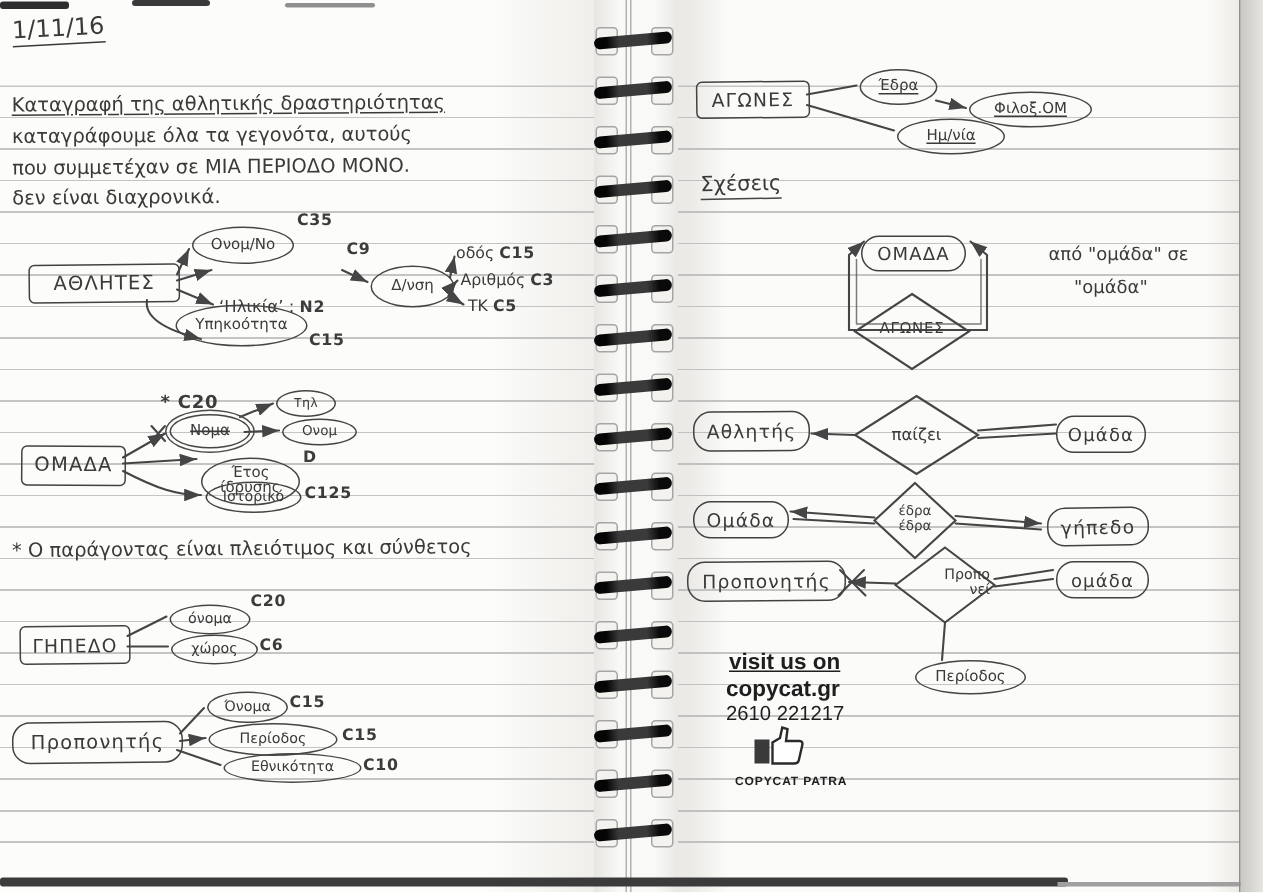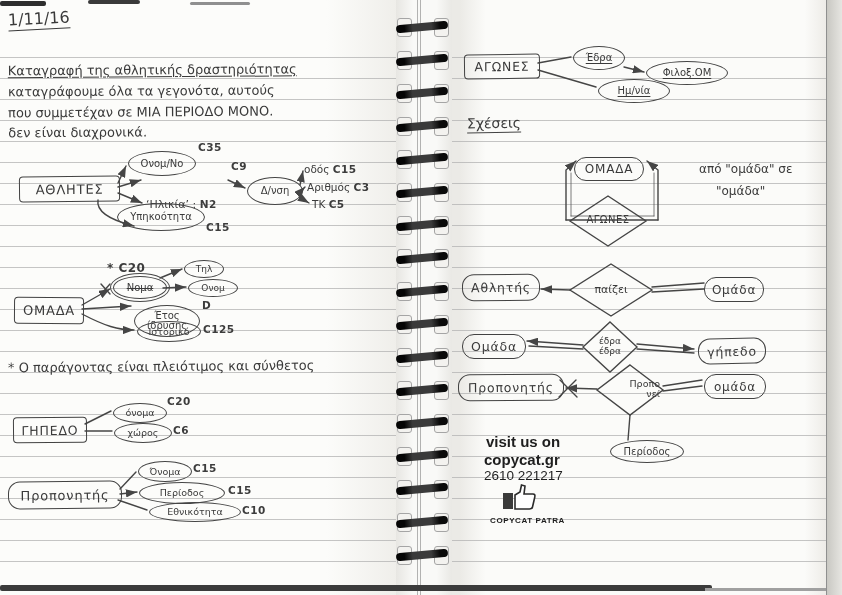--- a/index.html
+++ b/index.html
@@ -156,21 +156,21 @@
   </div>
   <div class="sidetext" style="left:312px;top:198px;">
     <span>ΤΚ</span>
     <span class="typ" style="position:static;">C5</span>
   </div>
 
   <div class="typ" style="left:107px;top:261px;font-size:12px;">* C20</div>
   <div class="ellipse double" style="left:113px;top:276px;width:52px;height:21px;">
       <span class="strike">Νομα</span>
     </div>
-  <div class="ellipse" style="left:184px;top:260px;width:38px;height:16px;font-size:9px;">Τηλ</div>
+  <div class="ellipse" style="left:184px;top:260px;width:38px;height:16px;font-size:9px;font-family:Liberation Mono, monospace;">Τηλ</div>
   <div class="ellipse" style="left:188px;top:279px;width:48px;height:16px;font-size:9px;">Ονομ</div>
   <div class="entity" style="left:14px;top:297px;width:68px;height:25px;transform:rotate(.4deg);">ΟΜΑΔΑ</div>
   <div class="ellipse" style="left:134px;top:305px;width:64px;height:30px;font-size:10px;">Έτος ίδρυσης</div>
   <div class="typ" style="left:202px;top:299px;">D</div>
   <div class="ellipse" style="left:137px;top:321px;width:62px;height:19px;font-size:9.5px;">Ιστορικό</div>
   <div class="typ" style="left:203px;top:323px;">C125</div>
 
   <div class="footnote hand">* Ο παράγοντας είναι πλειότιμος και σύνθετος</div>
 
   <div class="ellipse" style="left:113px;top:403px;width:52px;height:18px;font-size:9.5px;">όνομα</div>
@@ -217,21 +217,21 @@
   <div class="entity rounded" style="left:698px;top:338px;width:66px;height:24px;font-size:12.5px;transform:rotate(-1deg);">γήπεδο</div>
 
   <div class="entity rounded" style="left:458px;top:374px;width:104px;height:25px;font-size:12.5px;transform:rotate(-.4deg);">Προπονητής</div>
   <div class="dlabel" style="left:600px;top:379px;width:60px;font-size:9.5px;line-height:10px;text-align:right;">
     <div>Προπο</div>
     <div>νεί</div>
   </div>
   <div class="entity rounded" style="left:704px;top:374px;width:60px;height:23px;font-size:12px;">ομάδα</div>
   <div class="ellipse" style="left:610px;top:440px;width:72px;height:21px;font-size:10px;">Περίοδος</div>
 
-  <div class="wm" style="left:486px;top:433px;font-size:15px;">visit us on</div>
+  <div class="wm" style="left:486px;top:433px;font-size:15px;text-decoration:underline;">visit us on</div>
   <div class="wm" style="left:484px;top:451px;font-size:15px;">copycat.gr</div>
   <div class="wm" style="left:484px;top:468px;font-size:13.5px;font-weight:normal;">2610 221217</div>
   <div class="item" style="left:502px;top:483px;">
     <svg width="40" height="30" viewBox="0 0 40 30">
       <rect x="1" y="10" width="10" height="16" fill="#3a3a3a"></rect>
       <path d="M13 26 V12 l5 -3 1.5 -7 3.5 1 -1 8 h9 q2.5 0 1.8 3 l-2.3 10 q-.5 2 -3 2 z" fill="#ffffff" stroke="#2b2b2b" stroke-width="1.6"></path>
     </svg>
   </div>
   <div class="wm" style="left:490px;top:516px;font-size:8px;letter-spacing:.6px;">COPYCAT PATRA</div>
 

